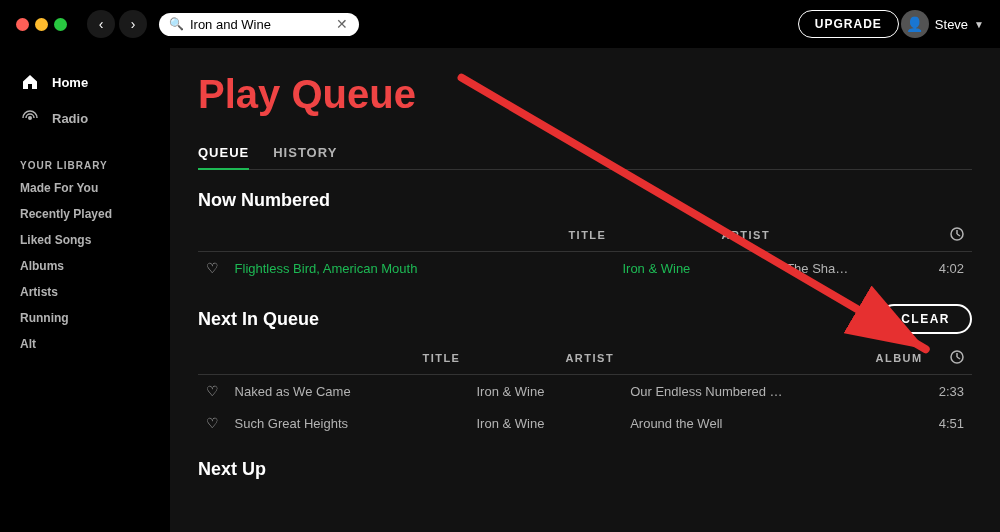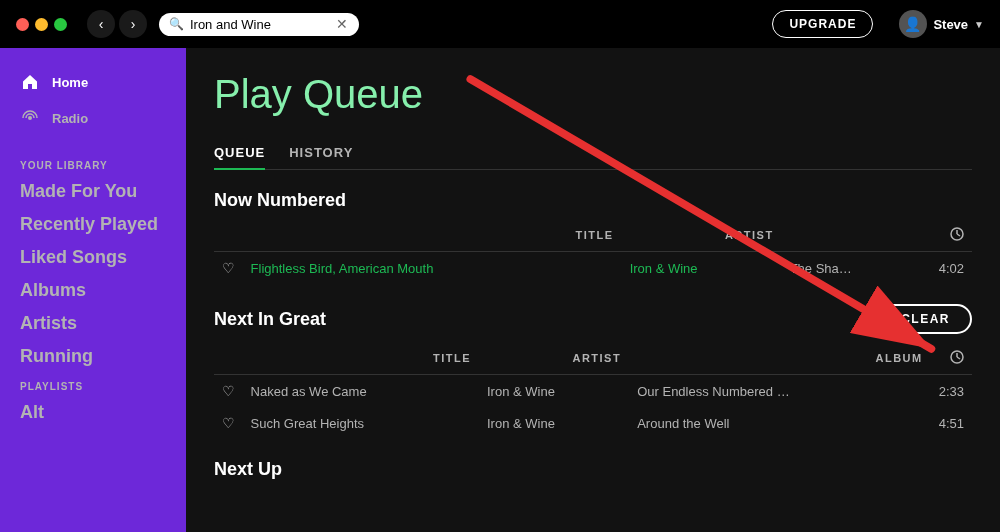--- a/index.html
+++ b/index.html
@@ -69,21 +69,21 @@
       color: #666;
       cursor: pointer;
       font-size: 14px;
       line-height: 1;
     }
 
     .top-bar-right {
       margin-left: auto;
       display: flex;
       align-items: center;
-      gap: 26px;
+      gap: 2px;
     }
     .upgrade-btn {
       background: transparent;
       border: 1px solid #fff;
       color: #fff;
       border-radius: 20px;
       padding: 6px 16px;
       font-size: 12px;
       font-weight: 700;
       cursor: pointer;
@@ -100,38 +100,38 @@
       height: 28px;
       border-radius: 50%;
       background: #535353;
       display: flex;
       align-items: center;
       justify-content: center;
       font-size: 14px;
     }
     .user-name {
       font-size: 13px;
-      font-weight: 700;
+      font-weight: 400;
     }
     .chevron-down {
       font-size: 10px;
       color: #ccc;
     }
 
     
     .main-layout {
       display: flex;
       flex: 1;
       overflow: hidden;
     }
 
     
     .sidebar {
-      width: 186px;
-      background: #6d28d9;
+      width: 170px;
+      background: #000000;
       padding: 16px 0;
       flex-shrink: 0;
       overflow-y: auto;
     }
     .sidebar-nav {
       padding: 0 12px;
       margin-bottom: 16px;
     }
     .sidebar-item {
       display: flex;
@@ -158,39 +158,39 @@
     .sidebar-section-label {
       padding: 8px 20px 4px;
       font-size: 10px;
       font-weight: 700;
       color: #b3b3b3;
       letter-spacing: 1px;
       text-transform: uppercase;
     }
     .sidebar-text-item {
       padding: 6px 20px;
-      font-size: 18px;
+      font-size: 12px;
       font-weight: 600;
       color: #b3b3b3;
       cursor: pointer;
     }
 
     
     .content {
       flex: 1;
       background: #121212;
       padding: 24px 28px;
       overflow-y: auto;
       position: relative;
     }
 
     .page-title {
       font-size: 40px;
-      font-weight: 400;
-      color: #86efac;
+      font-weight: 700;
+      color: #ef4444;
       margin-bottom: 20px;
     }
 
     .tabs {
       display: flex;
       gap: 0;
       margin-bottom: 20px;
       border-bottom: 1px solid #333;
     }
     .tab {
@@ -370,21 +370,20 @@
     </div>
 
     <div class="sidebar-section-label">YOUR LIBRARY</div>
     <div class="sidebar-text-item">Made For You</div>
     <div class="sidebar-text-item">Recently Played</div>
     <div class="sidebar-text-item">Liked Songs</div>
     <div class="sidebar-text-item">Albums</div>
     <div class="sidebar-text-item">Artists</div>
     <div class="sidebar-text-item">Running</div>
 
-    <div class="sidebar-section-label">PLAYLISTS</div>
     <div class="sidebar-text-item">Alt</div>
   </div>
 
   <div class="content" style="position:relative;">
 
     <h1 class="page-title">Play Queue</h1>
 
     <div class="tabs">
       <div class="tab active">QUEUE</div>
       <div class="tab">HISTORY</div>
@@ -412,21 +411,21 @@
           <td><span class="heart-icon">♡</span></td>
           <td><span class="track-title-text">Flightless Bird, American Mouth</span></td>
           <td><span class="track-artist-text">Iron &amp; Wine</span></td>
           <td><span class="track-album-text">The Sha…</span></td>
           <td class="track-duration">4:02</td>
         </tr>
       </tbody>
     </table>
 
     <div class="section-header">
-      <div class="section-title" style="margin:0;">Next In Great</div>
+      <div class="section-title" style="margin:0;">Next In Queue</div>
       <button class="clear-btn">CLEAR</button>
     </div>
 
     <table class="track-table">
       <thead>
         <tr>
           <th style="width:20px;"></th>
           <th>TITLE</th>
           <th>ARTIST</th>
           <th>ALBUM</th>

